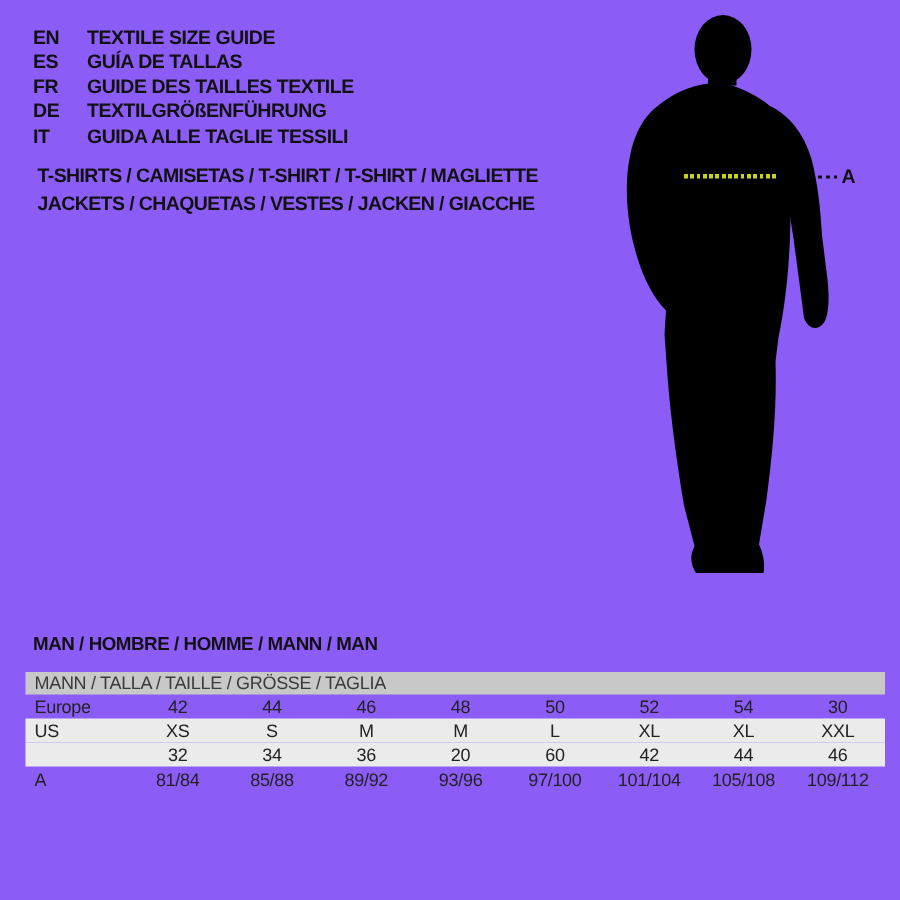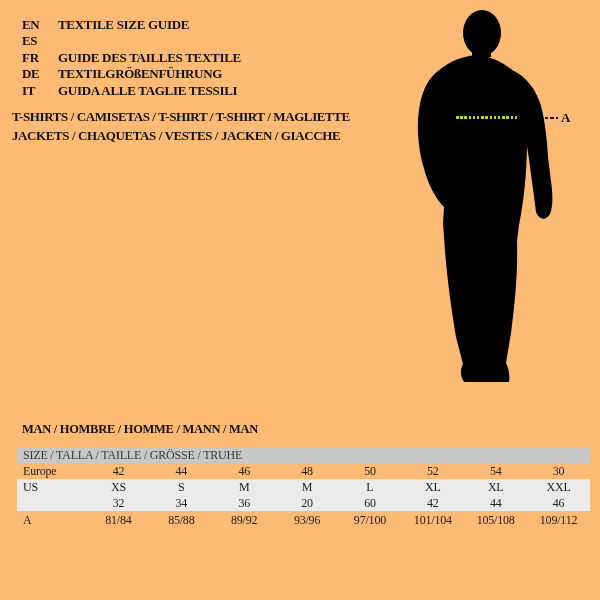--- a/index.html
+++ b/index.html
@@ -1,26 +1,26 @@
 <!DOCTYPE html>
 <html><head>
 <meta charset="utf-8">
 <style>
   html,body{margin:0;padding:0;background:#ffffff;}
   #stage{
-    position:relative;width:600px;height:600px;background:#fdba74;overflow:hidden;
-    font-family:Liberation Serif, serif;color:#111;
+    position:relative;width:600px;height:600px;background:#8b5cf6;overflow:hidden;
+    font-family:Liberation Sans, sans-serif;color:#111;
   }
   
   #lang-list{position:absolute;left:22px;top:17px;}
   .lang-row{display:flex;height:16.4px;line-height:16.4px;
     font-size:13px;font-weight:bold;letter-spacing:-0.3px;}
   .lang-code{width:36px;}
   
-  #categories{position:absolute;left:12px;top:108px;}
+  #categories{position:absolute;left:25px;top:108px;}
   .cat-line{height:18.6px;line-height:18.6px;font-size:13px;font-weight:bold;letter-spacing:-0.4px;}
   
   #figure-svg{position:absolute;left:406px;top:9px;}
   #chest-dash{position:absolute;left:456px;top:116px;width:62px;height:3px;
     background:repeating-linear-gradient(90deg,#c8d414 0 2.5px,transparent 2.5px 4.2px);}
   #callout-dash{position:absolute;left:545px;top:117px;width:13px;height:2px;
     background:repeating-linear-gradient(90deg,#111 0 3px,transparent 3px 5.5px);}
   #measure-label{position:absolute;left:561px;top:110px;font-size:13px;font-weight:bold;}
   
   #man-title{position:absolute;left:22px;top:422px;font-size:12.5px;font-weight:bold;letter-spacing:-0.3px;}
@@ -40,20 +40,21 @@
 
 <div id="stage">
 
   <div id="lang-list">
     <div class="lang-row">
       <span class="lang-code">EN</span>
       <span class="lang-label">TEXTILE SIZE GUIDE</span>
     </div>
     <div class="lang-row">
       <span class="lang-code">ES</span>
+      <span class="lang-label">GUÍA DE TALLAS</span>
     </div>
     <div class="lang-row">
       <span class="lang-code">FR</span>
       <span class="lang-label">GUIDE DES TAILLES TEXTILE</span>
     </div>
     <div class="lang-row">
       <span class="lang-code">DE</span>
       <span class="lang-label">TEXTILGRÖßENFÜHRUNG</span>
     </div>
     <div class="lang-row">
@@ -107,21 +108,21 @@
         Z"></path>
     </g>
   </svg>
   <div id="chest-dash"></div>
   <div id="callout-dash"></div>
   <div id="measure-label">A</div>
 
   <div id="man-title">MAN / HOMBRE / HOMME / MANN / MAN</div>
 
   <div id="size-table">
-    <div id="table-header">SIZE / TALLA / TAILLE / GRÖSSE / TRUHE</div>
+    <div id="table-header">MANN / TALLA / TAILLE / GRÖSSE / TAGLIA</div>
 
     <div class="trow">
       <span class="rlabel">Europe</span>
       <span class="tcell">42</span>
       <span class="tcell">44</span>
       <span class="tcell">46</span>
       <span class="tcell">48</span>
       <span class="tcell">50</span>
       <span class="tcell">52</span>
       <span class="tcell">54</span>

